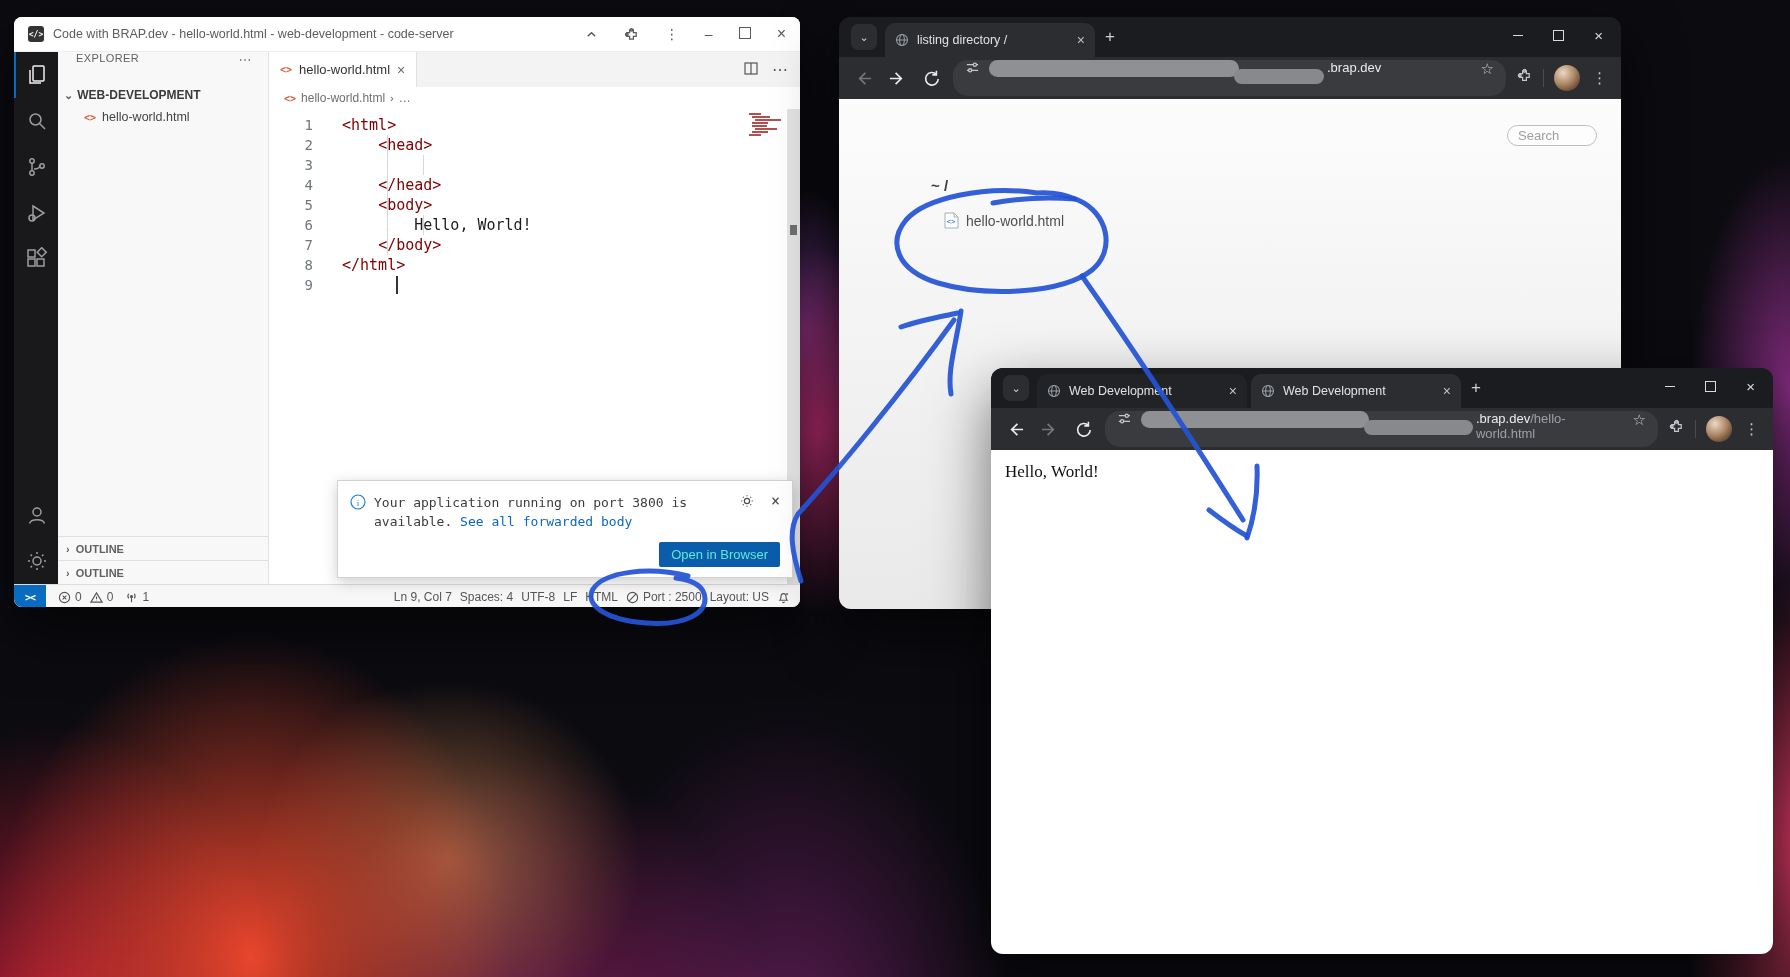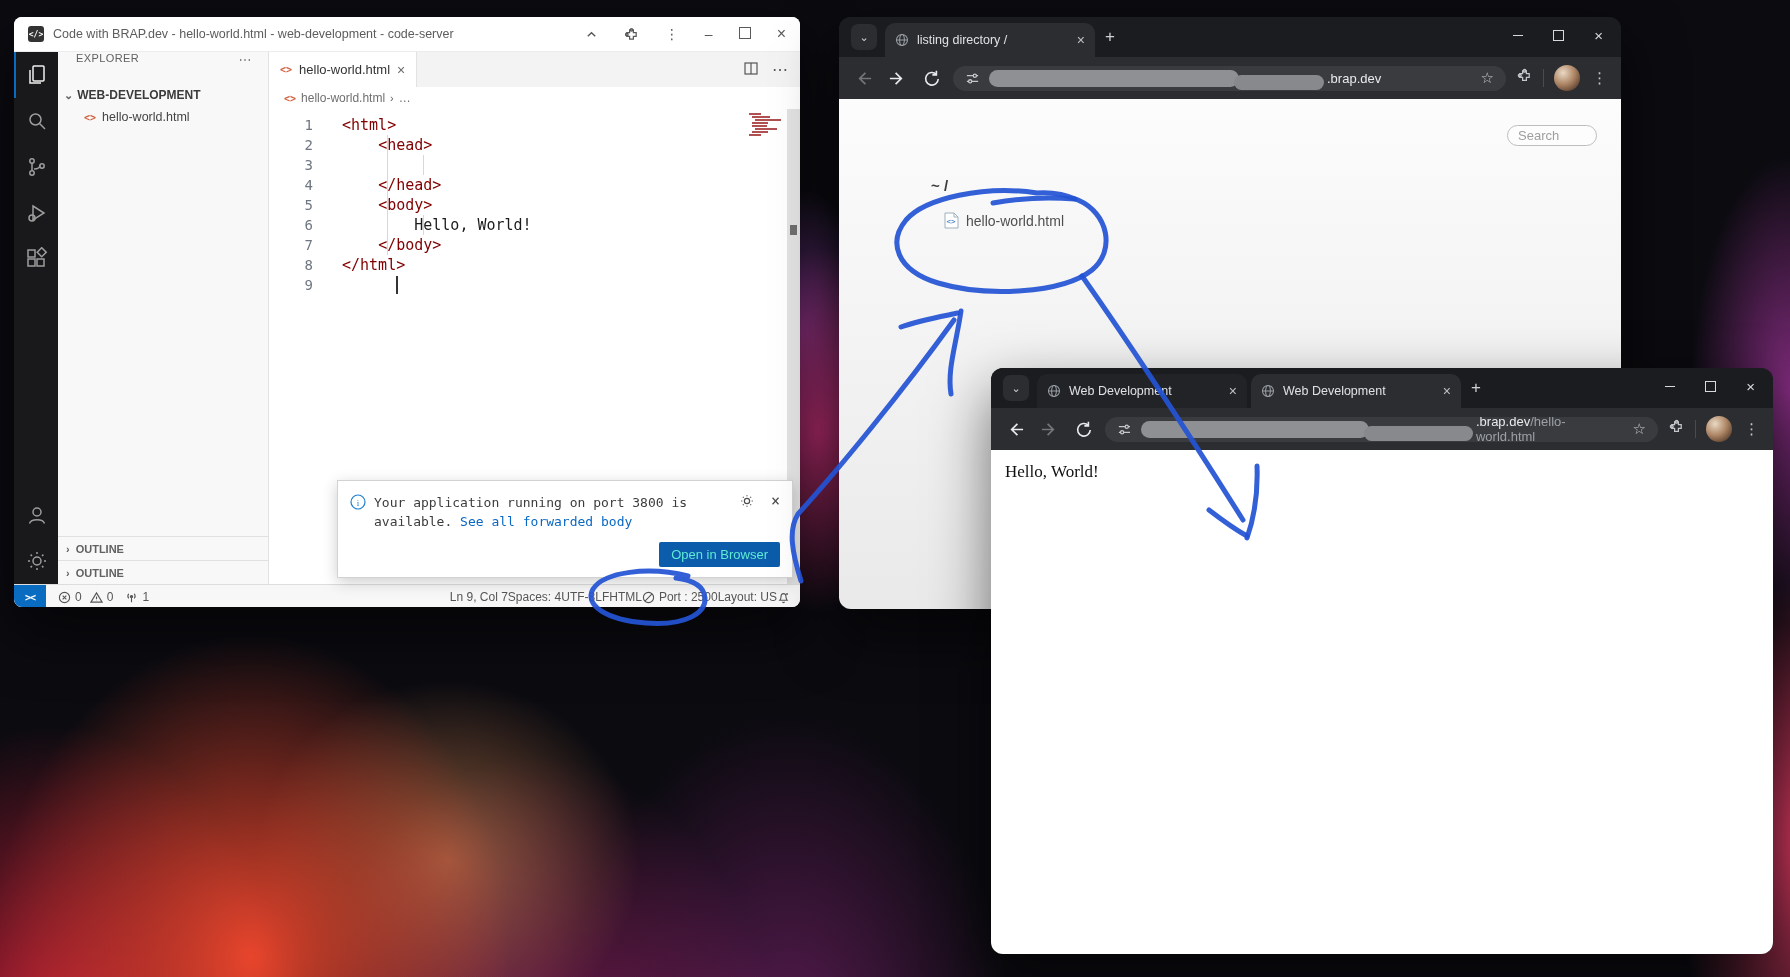--- a/index.html
+++ b/index.html
@@ -69,21 +69,21 @@
   .toast .tico{position:absolute;top:12px;right:38px;color:#4d4d4d}
   .toast .tx{position:absolute;top:10px;right:12px;color:#4d4d4d;font-size:15px}
   .toast .btn{position:absolute;right:12px;bottom:10px;background:var(--button);color:#5eead4;
               font-size:13px;padding:5px 12px;border:none;border-radius:2px}
   .statusbar{height:24px;background:#f7f7f7;border-top:1px solid #ddd;display:flex;align-items:center;
              font-size:12px;color:#565656;padding-right:10px}
   .remote{width:32px;height:24px;background:var(--accent);color:#fff;display:flex;align-items:center;
           justify-content:center;font:700 10px "DejaVu Sans Mono",monospace;letter-spacing:-1px}
   .sb-it{display:flex;align-items:center;gap:4px;margin-left:12px}
   .sb-right{margin-left:auto;display:flex;align-items:center}
-  .sb-right .sb-it{margin-left:0}
+  .sb-right .sb-it{margin-left:8px}
   .sicon{display:block;stroke:#565656;fill:none;stroke-width:1.2}
   
   .chrome{border-radius:12px;overflow:hidden;background:#202124}
   .b1{left:839px;top:17px;width:782px;height:592px;z-index:10}
   .b2{left:991px;top:368px;width:782px;height:586px;z-index:20}
   .tabstrip{height:40px;background:#1b1c20;display:flex;align-items:flex-end;padding:0 10px;position:relative}
   .tsearch{width:26px;height:26px;border-radius:7px;background:#2c2d31;color:#cfd1d4;display:flex;
            align-items:center;justify-content:center;margin:0 8px 7px 2px;font-size:11px}
   .ctab{height:34px;width:210px;border-radius:10px 10px 0 0;display:flex;align-items:center;gap:8px;
         padding:0 10px;color:#dfe1e5;font-size:12.5px;box-sizing:border-box}
@@ -93,21 +93,21 @@
   .ctab .x{color:#bdc1c6;font-size:14px}
   .newtab{color:#cfd1d4;font-size:17px;margin:0 0 12px 10px;line-height:1}
   .cwin{margin-left:auto;display:flex;align-items:center;gap:30px;color:#d7d9dc;margin-bottom:14px;padding-right:8px}
   .cwin .mx{width:9px;height:9px;border:1px solid #d7d9dc;display:inline-block}
   .cwin .mn{width:10px;height:1.5px;background:#d7d9dc;display:inline-block}
   .cwin .cl{font-size:15px;line-height:1}
   .toolbar{height:42px;background:#2c2d31;display:flex;align-items:center;padding:0 12px;gap:10px}
   .navi{display:flex;align-items:center;justify-content:center;width:24px;height:24px}
   .navi svg{stroke-width:1.8;fill:none}
   .en{stroke:#e8eaed}.dis{stroke:#73767a}
-  .omni{flex:1;height:25px;background:#3a3b3f;border-radius:15px;display:flex;align-items:center;
+  .omni{flex:1;height:36px;background:#3a3b3f;border-radius:15px;display:flex;align-items:flex-start;
         padding:0 12px;gap:9px;color:#e8eaed;font-size:13px}
   .blob{height:17px;border-radius:9px;background:#8e9094}
   .blob2{margin-left:-14px;height:15px;border-radius:8px;background:#87898d;align-self:flex-start;margin-top:9px}
   .upath{color:#9aa0a6}
   .star{margin-left:auto;color:#c3c6ca;font-size:15px}
   .tdiv{width:1px;height:18px;background:#4a4b4f}
   .avatar{width:26px;height:26px;border-radius:50%;flex:none;
           background:radial-gradient(circle at 35% 30%,#ead9c5,#b08968 45%,#6e4f3a 75%,#3e2e24)}
   .kebab{color:#c3c6ca;font-size:15px;padding:0 2px}
   .bcontent{position:relative}

